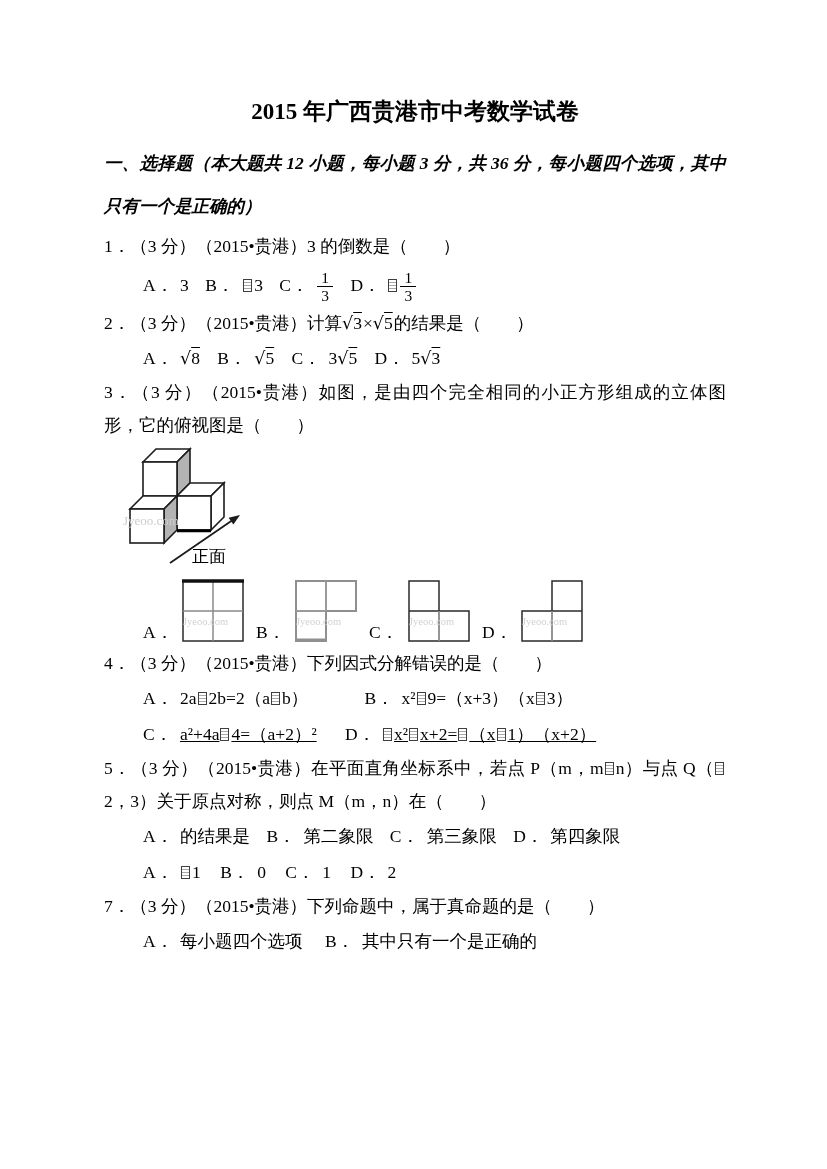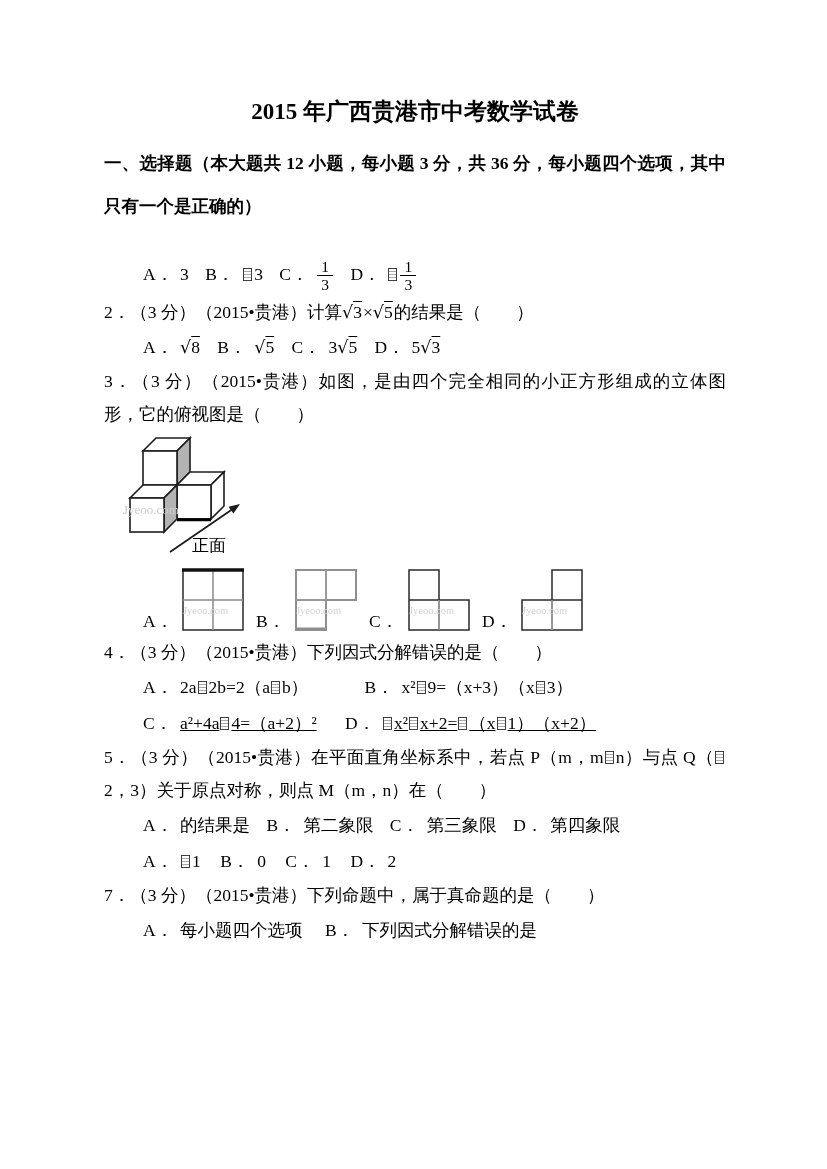--- a/index.html
+++ b/index.html
@@ -5,32 +5,32 @@
   html,body{margin:0;padding:0;}
   body{
     width:827px;height:1169px;background:#ffffff;color:#000;
     font-family:"Liberation Serif","DejaVu Serif",serif;
     -webkit-font-smoothing:antialiased;
   }
   .page{position:relative;width:827px;height:1169px;overflow:hidden;background:#fff;}
   .content{position:absolute;left:104px;top:92px;width:622px;font-size:17.5px;line-height:33px;}
   h1.title{font-size:23px;line-height:40px;font-weight:700;text-align:center;margin:0 0 10px 0;}
   p{margin:0;}
-  .shead{font-weight:700;text-align:justify;line-height:43px;margin-bottom:2px;}
+  .shead{font-weight:700;text-align:justify;line-height:43px;margin-bottom:2px;font-style:italic;}
   .stem{text-align:justify;}
   .q{margin:0;}
   .opts{padding-left:39px;line-height:36px;}
   .opt{white-space:nowrap;margin-right:12px;}
   .olabel{display:inline-block;min-width:37px;}
   .opts-q4a .opt{margin-right:52px;}
   .opts-q4b .opt{margin-right:24px;text-decoration:underline;}
   .opts-q6 .opt{margin-right:15px;}
   .opts-q7a .opt{margin-right:18px;}
   .opts-q7b .opt{margin-right:22px;}
-  .opts-frac{line-height:44px;margin-top:24px;}
+  .opts-frac{line-height:44px;}
   
   .frac{display:inline-block;vertical-align:middle;text-align:center;line-height:1.1;font-size:15.5px;margin:0 1px;}
   .fnum{display:block;padding:0 4px;border-bottom:1.4px solid #000;}
   .fden{display:block;}
   
   .root{white-space:nowrap;}
   .rsgn{font-family:"DejaVu Sans",sans-serif;letter-spacing:-1px;}
   .rad{text-decoration:overline;padding:0 1px;}
   .ridx{font-size:10.5px;vertical-align:7px;margin-right:-3px;}
   
@@ -50,20 +50,21 @@
 <body>
 
 <div class="page">
   <div class="content">
 
     <h1 class="title">2015 年广西贵港市中考数学试卷</h1>
 
     <p class="shead">一、选择题（本大题共 12 小题，每小题 3 分，共 36 分，每小题四个选项，其中只有一个是正确的）</p>
 
     <div class="q">
+      <p class="stem">1．（3 分）（2015•贵港）3 的倒数是（　　）</p>
       <p class="opts opts-frac">
         <span class="opt"><span class="olabel">A．</span><span class="oval">3</span></span>
         <span class="opt"><span class="olabel">B．</span><span class="oval"><span class="tofu"></span>3</span></span>
         <span class="opt"><span class="olabel">C．</span><span class="oval"><span class="frac"><span class="fnum">1</span><span class="fden">3</span></span></span></span>
         <span class="opt"><span class="olabel">D．</span><span class="oval"><span class="tofu"></span><span class="frac"><span class="fnum">1</span><span class="fden">3</span></span></span></span>
       </p>
     </div>
 
     <div class="q">
       <p class="stem">2．（3 分）（2015•贵港）计算<span class="root"><span class="rsgn">√</span><span class="rad">3</span></span>×<span class="root"><span class="rsgn">√</span><span class="rad">5</span></span>的结果是（　　）</p>
@@ -166,18 +167,18 @@
         <span class="opt"><span class="olabel">B．</span><span class="oval">0</span></span>
         <span class="opt"><span class="olabel">C．</span><span class="oval">1</span></span>
         <span class="opt"><span class="olabel">D．</span><span class="oval">2</span></span>
       </p>
     </div>
 
     <div class="q">
       <p class="stem">7．（3 分）（2015•贵港）下列命题中，属于真命题的是（　　）</p>
       <p class="opts opts-q7a">
         <span class="opt"><span class="olabel">A．</span><span class="oval">每小题四个选项</span></span>
-        <span class="opt"><span class="olabel">B．</span><span class="oval">下列因式分解错误的是</span></span>
+        <span class="opt"><span class="olabel">B．</span><span class="oval">其中只有一个是正确的</span></span>
       </p>
     </div>
 
   </div>
 </div>
 
 </body></html>

